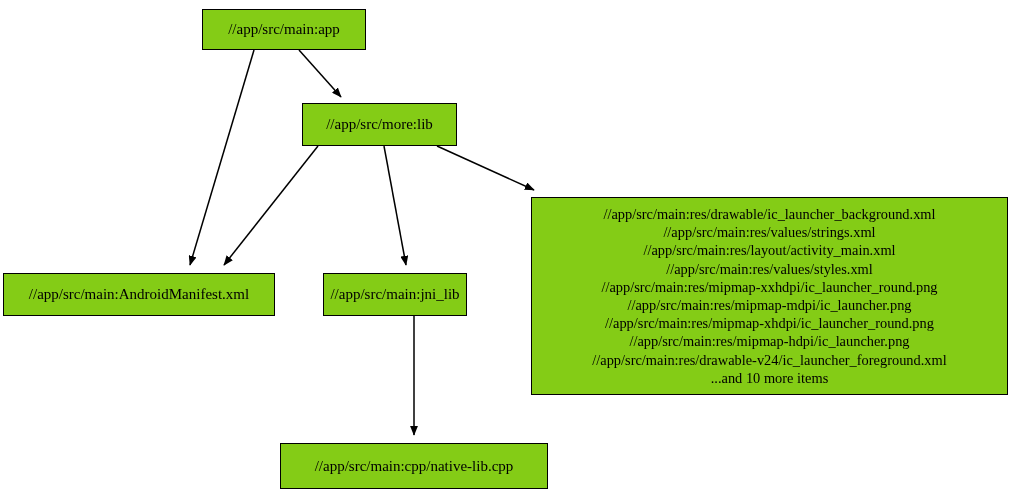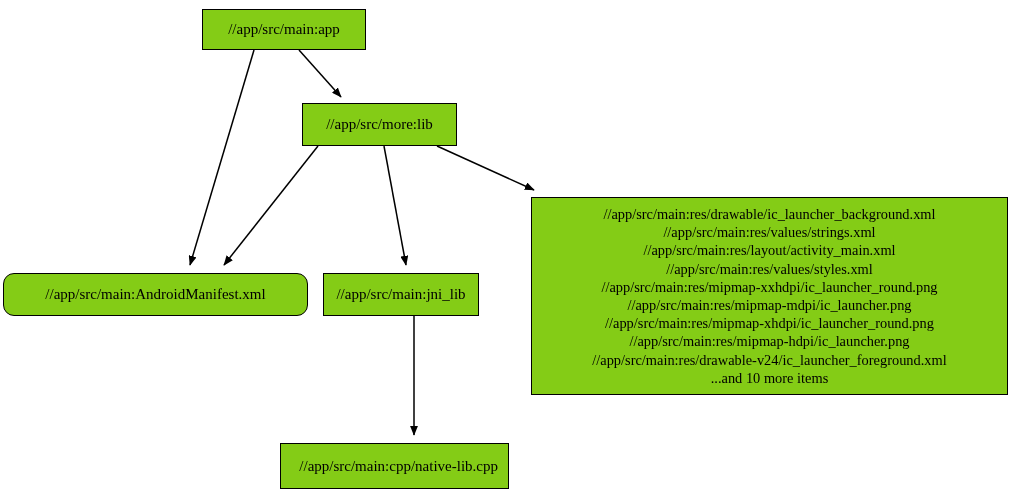--- a/index.html
+++ b/index.html
@@ -43,25 +43,25 @@
     display: block;
     padding: 0 10px;
   }
   .node-multiline {
     white-space: pre;
     line-height: 18.2px;
     font-size: 14.4px;
   }
   #node-app      { left: 202px; top: 9px;   width: 164px; height: 41px; }
   #node-lib      { left: 302px; top: 103px; width: 155px; height: 43px; }
-  #node-manifest { left: 3px;   top: 273px; width: 305px; height: 43px; border-radius: 11px; }
-  #node-jnilib   { left: 323px; top: 273px; width: 156px; height: 43px; }
+  #node-manifest { left: 3px;   top: 273px; width: 272px; height: 43px; }
+  #node-jnilib   { left: 323px; top: 273px; width: 144px; height: 43px; }
   #node-res      { left: 531px; top: 197px; width: 477px; height: 198px;
                    font-size: 14.4px; text-align: center; }
-  #node-cpp      { left: 280px; top: 443px; width: 229px; height: 46px; justify-content: flex-end; }
+  #node-cpp      { left: 280px; top: 443px; width: 268px; height: 46px; }
 </style>
 </head>
 <body>
 
 <div id="canvas">
 
   <svg id="edge-layer" viewBox="0 0 1018 496" width="1018" height="496" xmlns="http://www.w3.org/2000/svg">
     <defs>
       <marker id="arrowhead" markerWidth="10" markerHeight="8" refX="9.2" refY="4" orient="auto" markerUnits="userSpaceOnUse">
         <path d="M0,0 L10,4 L0,8 z" fill="#000000"></path>

